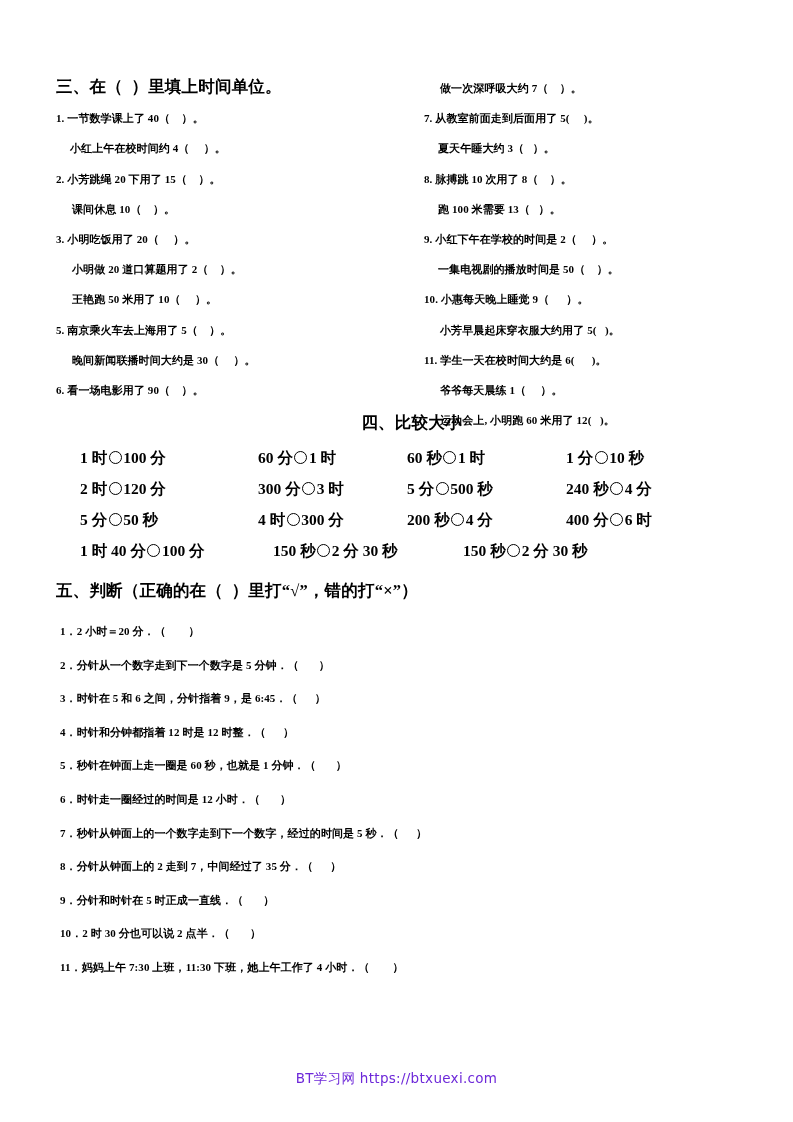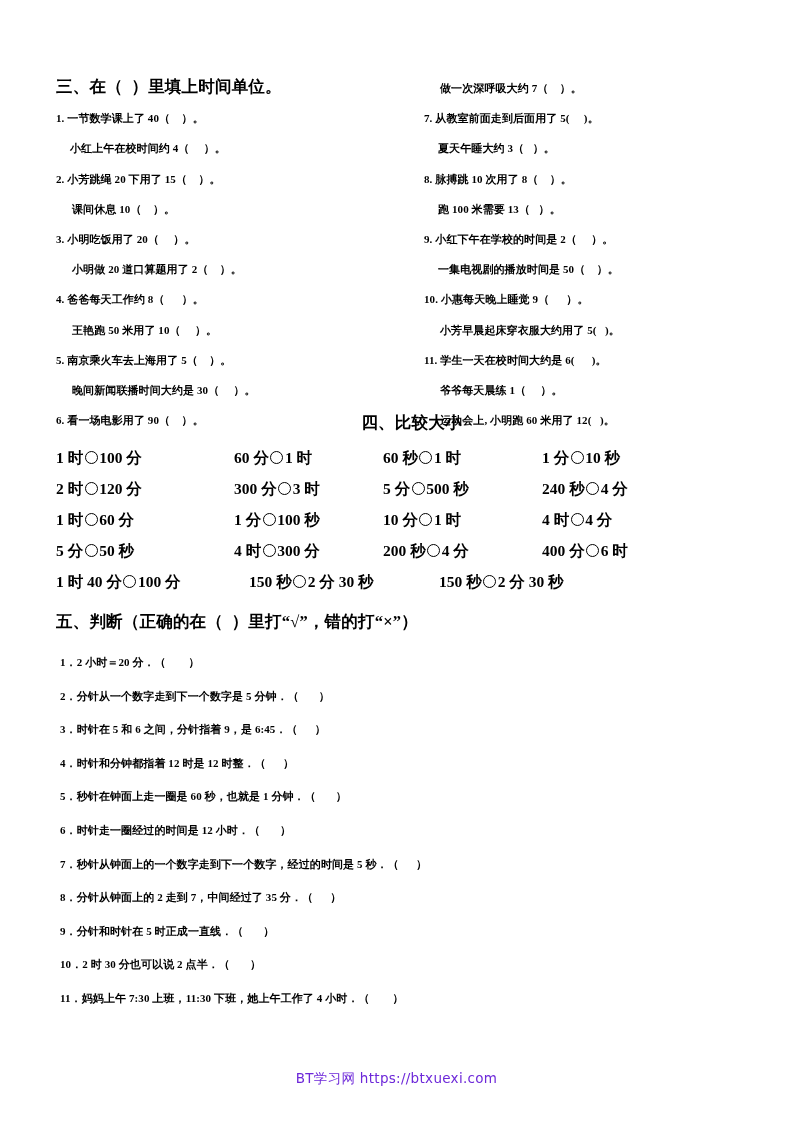--- a/index.html
+++ b/index.html
@@ -61,20 +61,21 @@
   .sub { padding-left: 14px; }
   .sub2 { padding-left: 16px; }
 
   
   .sec4 { margin-top: 6px; }
   .sec4 .head { margin-bottom: 18px; padding-left: 4px; text-align: center; }
   .cmp-row {
     position: relative;
     height: 31px;
     white-space: nowrap;
+    margin-left: 24px;
   }
   .cmp-cell {
     position: absolute;
     font-size: 15.5px;
     font-weight: 700;
     line-height: 1.0;
     white-space: pre;
   }
   .cmp-row .c0 { left: 0px; }
   .cmp-row .c1 { left: 178px; }
@@ -126,21 +127,20 @@
     <div class="col col-left">
       <div class="row">
         <span class="sec-head">三、在（  ）里填上时间单位。</span>
       </div>
       <div class="row"><span class="ln">1. 一节数学课上了 40（    ）。</span></div>
       <div class="row"><span class="ln sub">小红上午在校时间约 4（     ）。</span></div>
       <div class="row"><span class="ln">2. 小芳跳绳 20 下用了 15（    ）。</span></div>
       <div class="row"><span class="ln sub2">课间休息 10（    ）。</span></div>
       <div class="row"><span class="ln">3. 小明吃饭用了 20（     ）。</span></div>
       <div class="row"><span class="ln sub2">小明做 20 道口算题用了 2（    ）。</span></div>
-      <div class="row"><span class="ln">4. 爸爸每天工作约 8（      ）。</span></div>
       <div class="row"><span class="ln sub2">王艳跑 50 米用了 10（     ）。</span></div>
       <div class="row"><span class="ln">5. 南京乘火车去上海用了 5（    ）。</span></div>
       <div class="row"><span class="ln sub2">晚间新闻联播时间大约是 30（     ）。</span></div>
       <div class="row"><span class="ln">6. 看一场电影用了 90（    ）。</span></div>
     </div>
 
     <div class="col col-right">
       <div class="row"><span class="ln sub2">做一次深呼吸大约 7（    ）。</span></div>
       <div class="row"><span class="ln">7. 从教室前面走到后面用了 5(     )。</span></div>
       <div class="row"><span class="ln sub">夏天午睡大约 3（   ）。</span></div>
@@ -168,26 +168,20 @@
           <div class="cmp-cell c2">60 秒<span class="circ"></span>1 时</div>
           <div class="cmp-cell c3">1 分<span class="circ"></span>10 秒</div>
         </div>
         <div class="cmp-row">
           <div class="cmp-cell c0">2 时<span class="circ"></span>120 分</div>
           <div class="cmp-cell c1">300 分<span class="circ"></span>3 时</div>
           <div class="cmp-cell c2">5 分<span class="circ"></span>500 秒</div>
           <div class="cmp-cell c3">240 秒<span class="circ"></span>4 分</div>
         </div>
         <div class="cmp-row">
-          <div class="cmp-cell c0">1 时<span class="circ"></span>60 分</div>
-          <div class="cmp-cell c1">1 分<span class="circ"></span>100 秒</div>
-          <div class="cmp-cell c2">10 分<span class="circ"></span>1 时</div>
-          <div class="cmp-cell c3">4 时<span class="circ"></span>4 分</div>
-        </div>
-        <div class="cmp-row">
           <div class="cmp-cell c0">5 分<span class="circ"></span>50 秒</div>
           <div class="cmp-cell c1">4 时<span class="circ"></span>300 分</div>
           <div class="cmp-cell c2">200 秒<span class="circ"></span>4 分</div>
           <div class="cmp-cell c3">400 分<span class="circ"></span>6 时</div>
         </div>
         <div class="cmp-row wide">
           <div class="cmp-cell c0">1 时 40 分<span class="circ"></span>100 分</div>
           <div class="cmp-cell c1">150 秒<span class="circ"></span>2 分 30 秒</div>
           <div class="cmp-cell c2">150 秒<span class="circ"></span>2 分 30 秒</div>
         </div>

